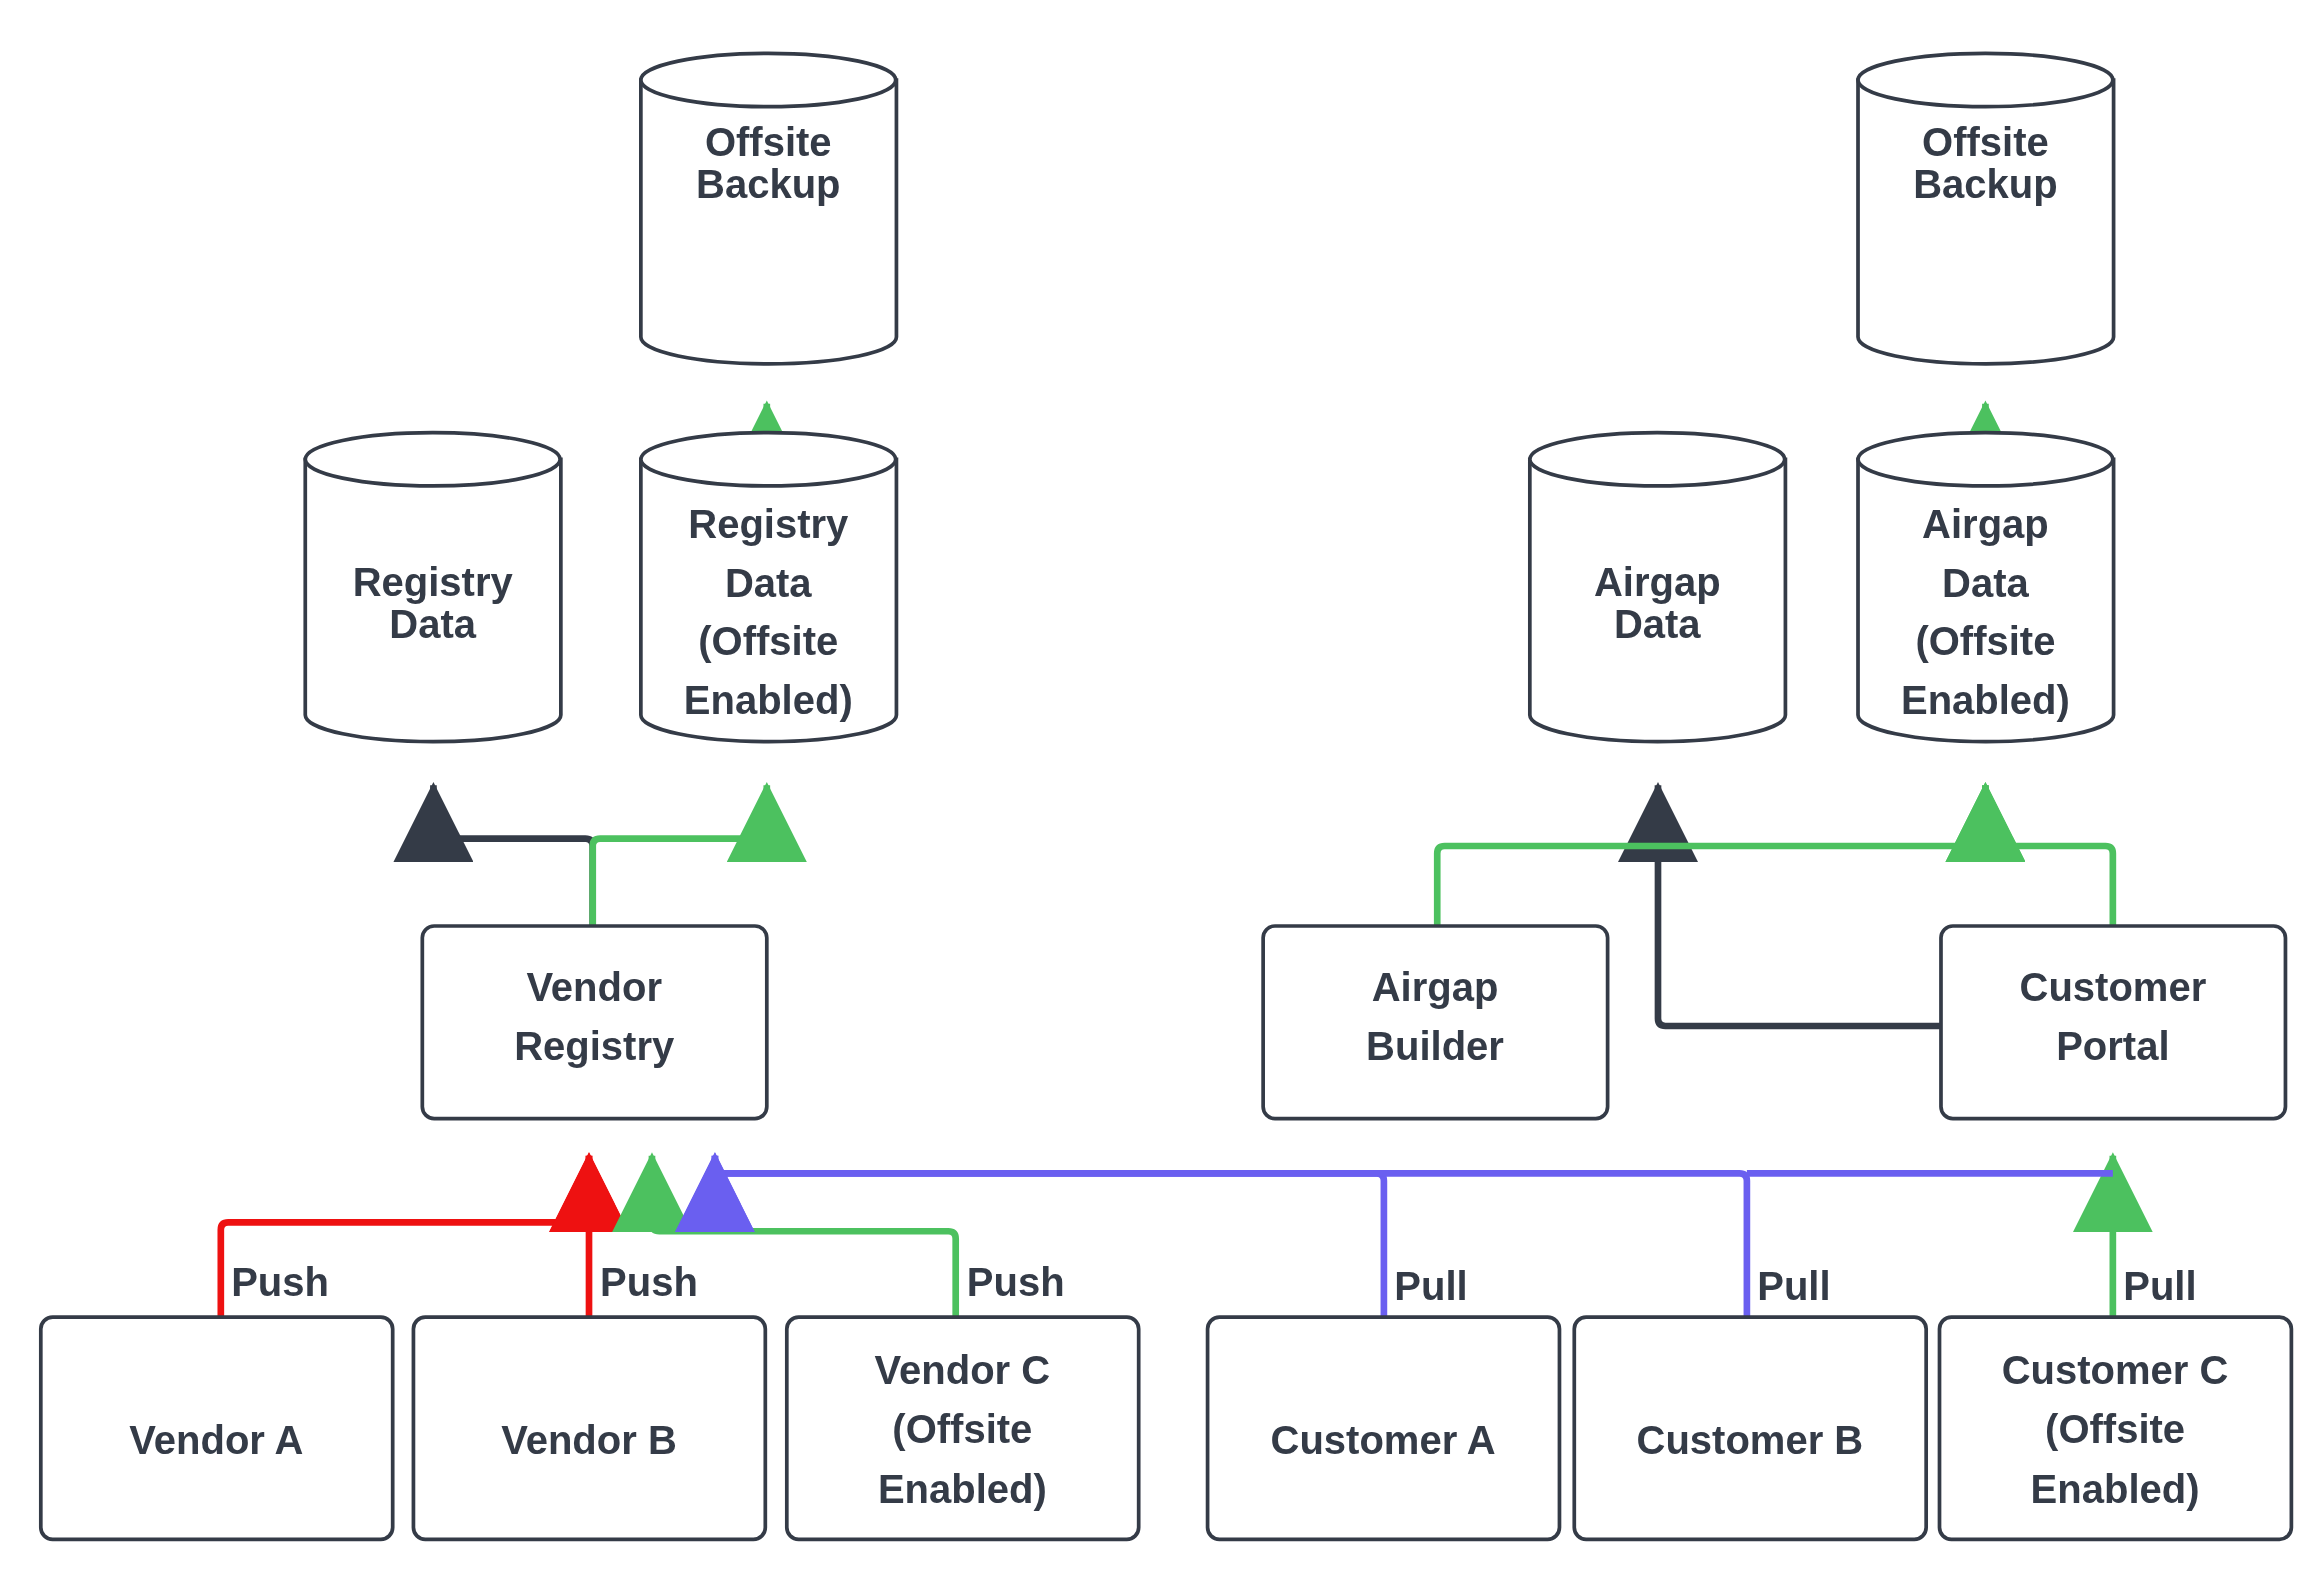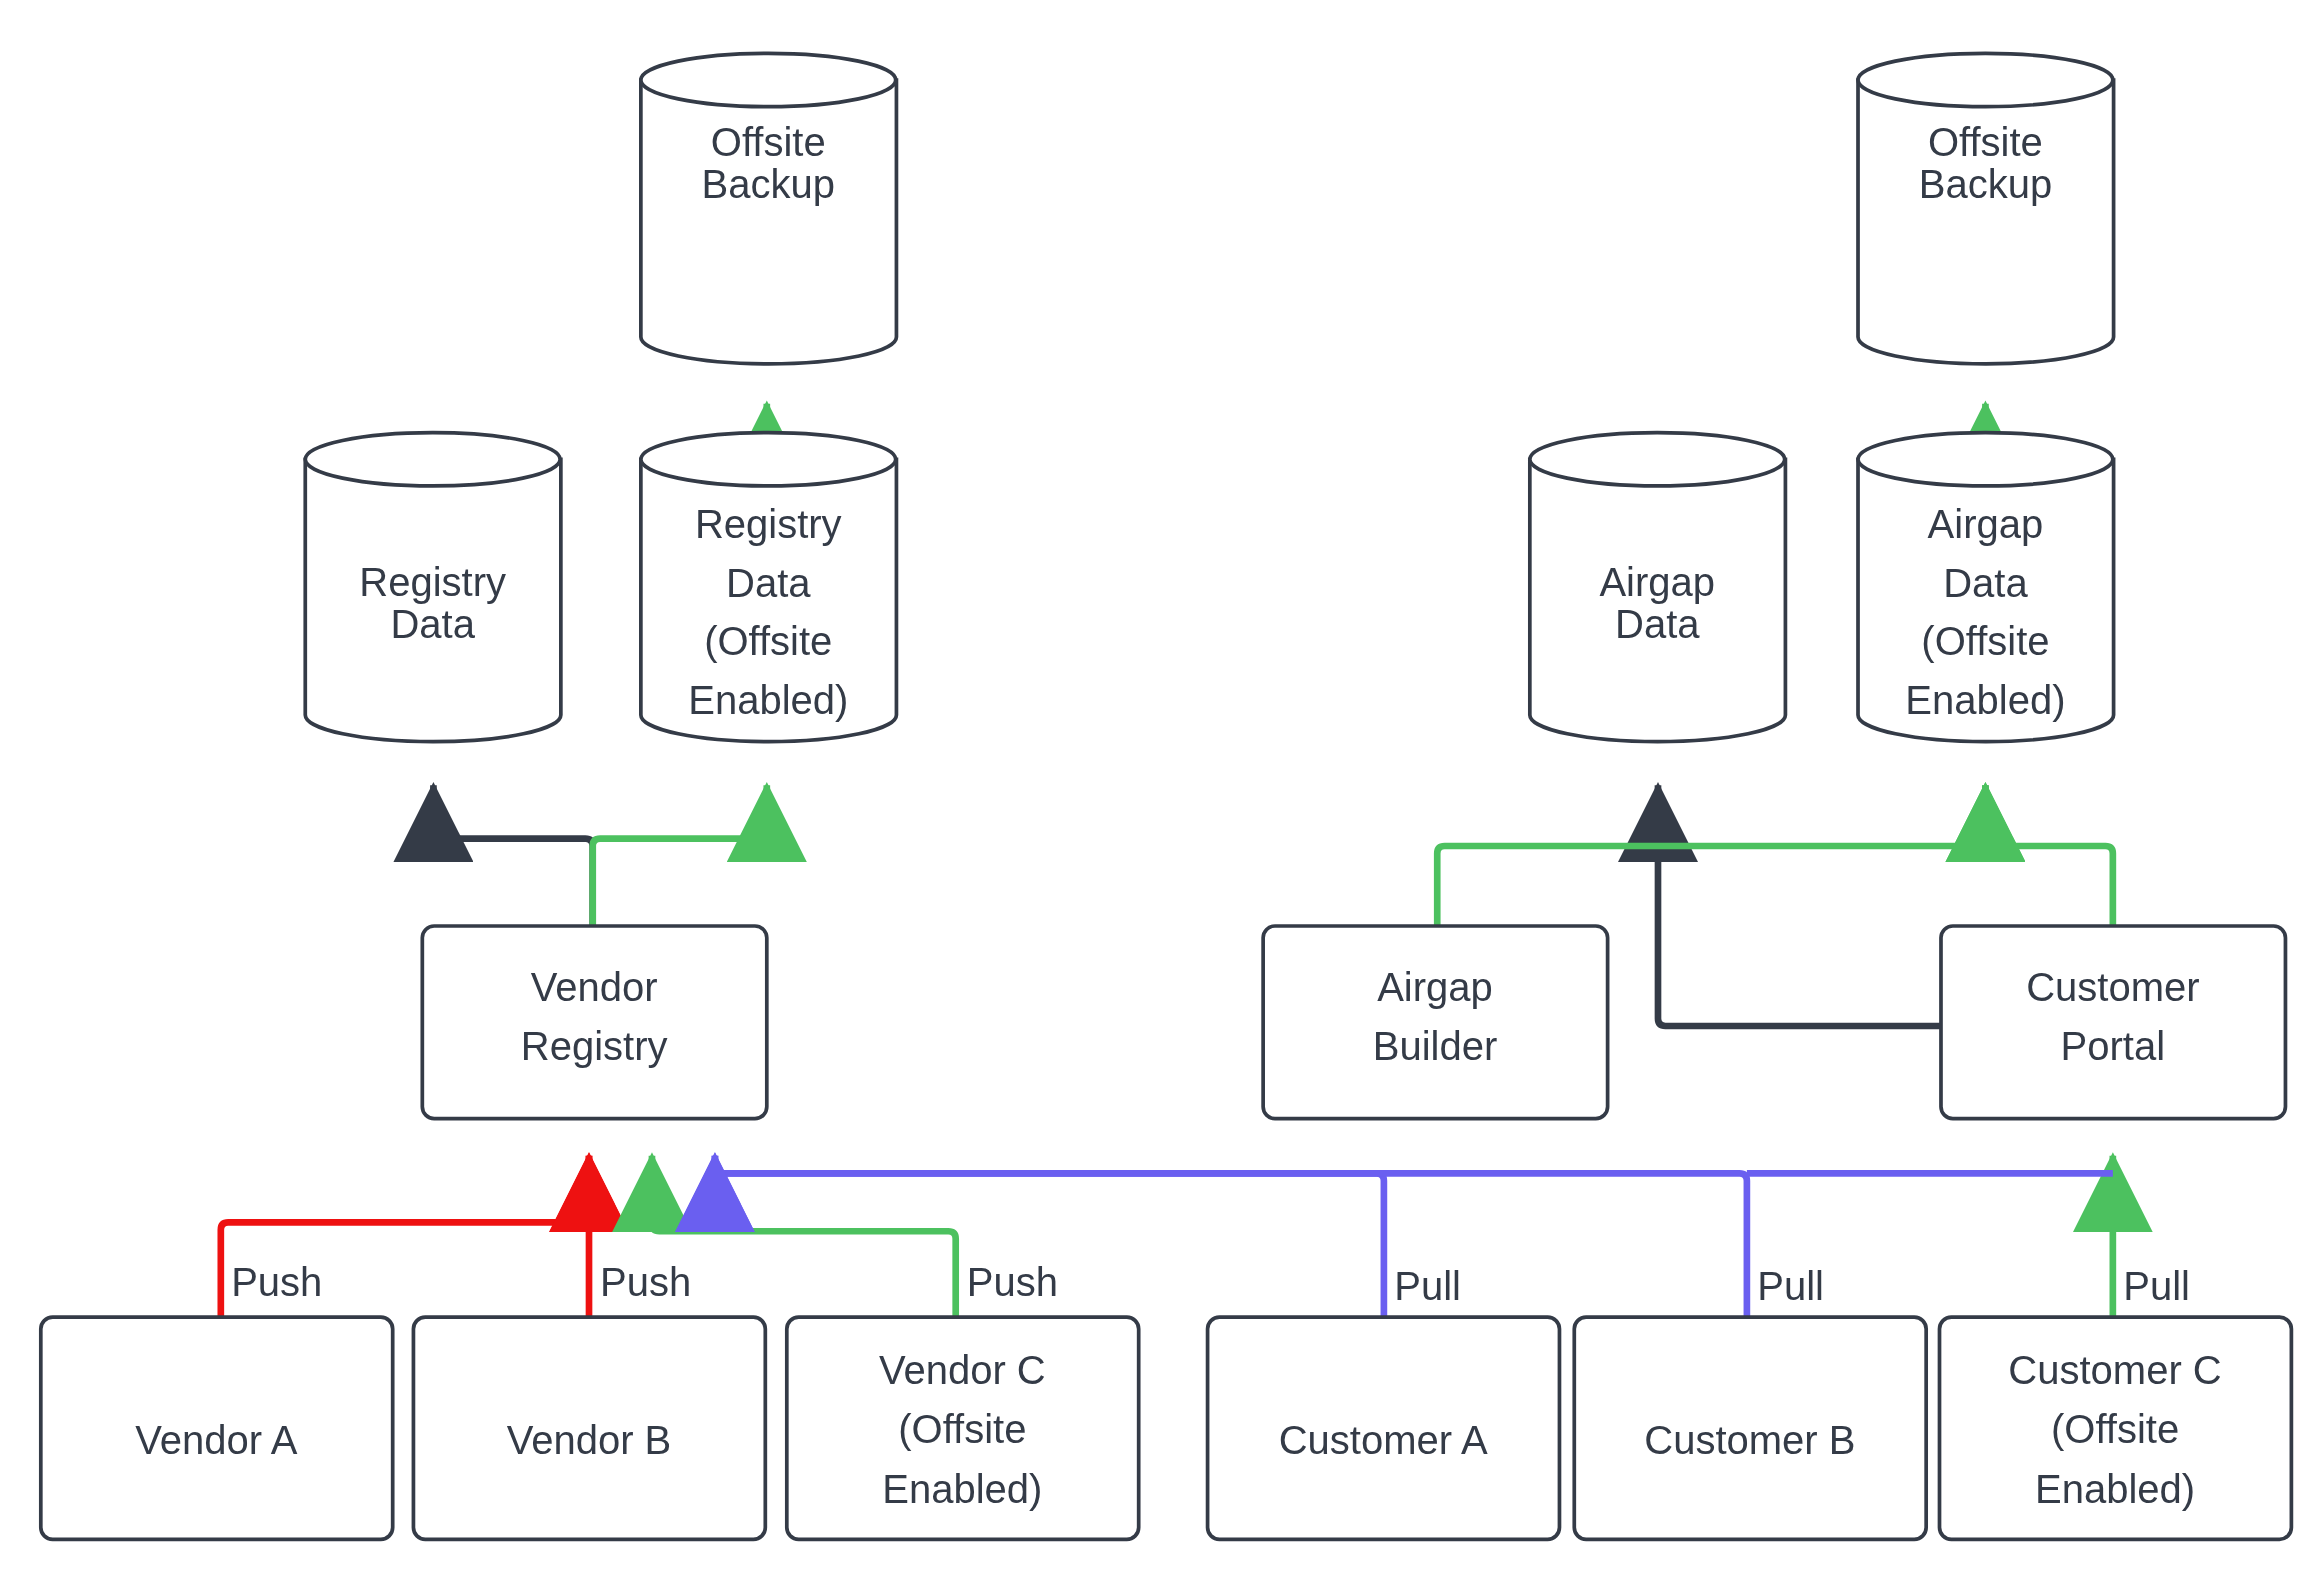--- a/index.html
+++ b/index.html
@@ -1,17 +1,17 @@
 <!DOCTYPE html>
 <html style="font-size:12px"><head>
 <meta charset="utf-8">
 <style>
   html,body{margin:0;padding:0;background:#ffffff;}
   body{width:2307px;height:1592px;font-family:"Liberation Sans",sans-serif;}
-  #stage{position:relative;width:2307px;height:1592px;overflow:hidden;background:#fff;}
+  #stage{position:relative;width:2307px;height:1592px;overflow:hidden;background:#fff;font-weight:bold;}
   svg#diagram{position:absolute;inset:0;width:2307px;height:1592px;display:block;}
   .node-shape{fill:#ffffff;stroke:#343b47;stroke-width:5;}
   .cyl-body{fill:#ffffff;stroke:#343b47;stroke-width:5;}
   .cyl-top{fill:#ffffff;stroke:#343b47;stroke-width:5;}
   .node-label{fill:#343b47;font-family:"Liberation Sans",sans-serif;font-size:54px;text-anchor:middle;dominant-baseline:middle;}
   .edge-label{fill:#343b47;font-family:"Liberation Sans",sans-serif;font-size:54px;text-anchor:start;dominant-baseline:middle;}
   .ed{fill:none;stroke-width:9;stroke-linecap:butt;stroke-linejoin:round;}
   .ed-dark{stroke:#343b47;}
   .ed-green{stroke:#4cc15f;}
   .ed-red{stroke:#ee1111;}

